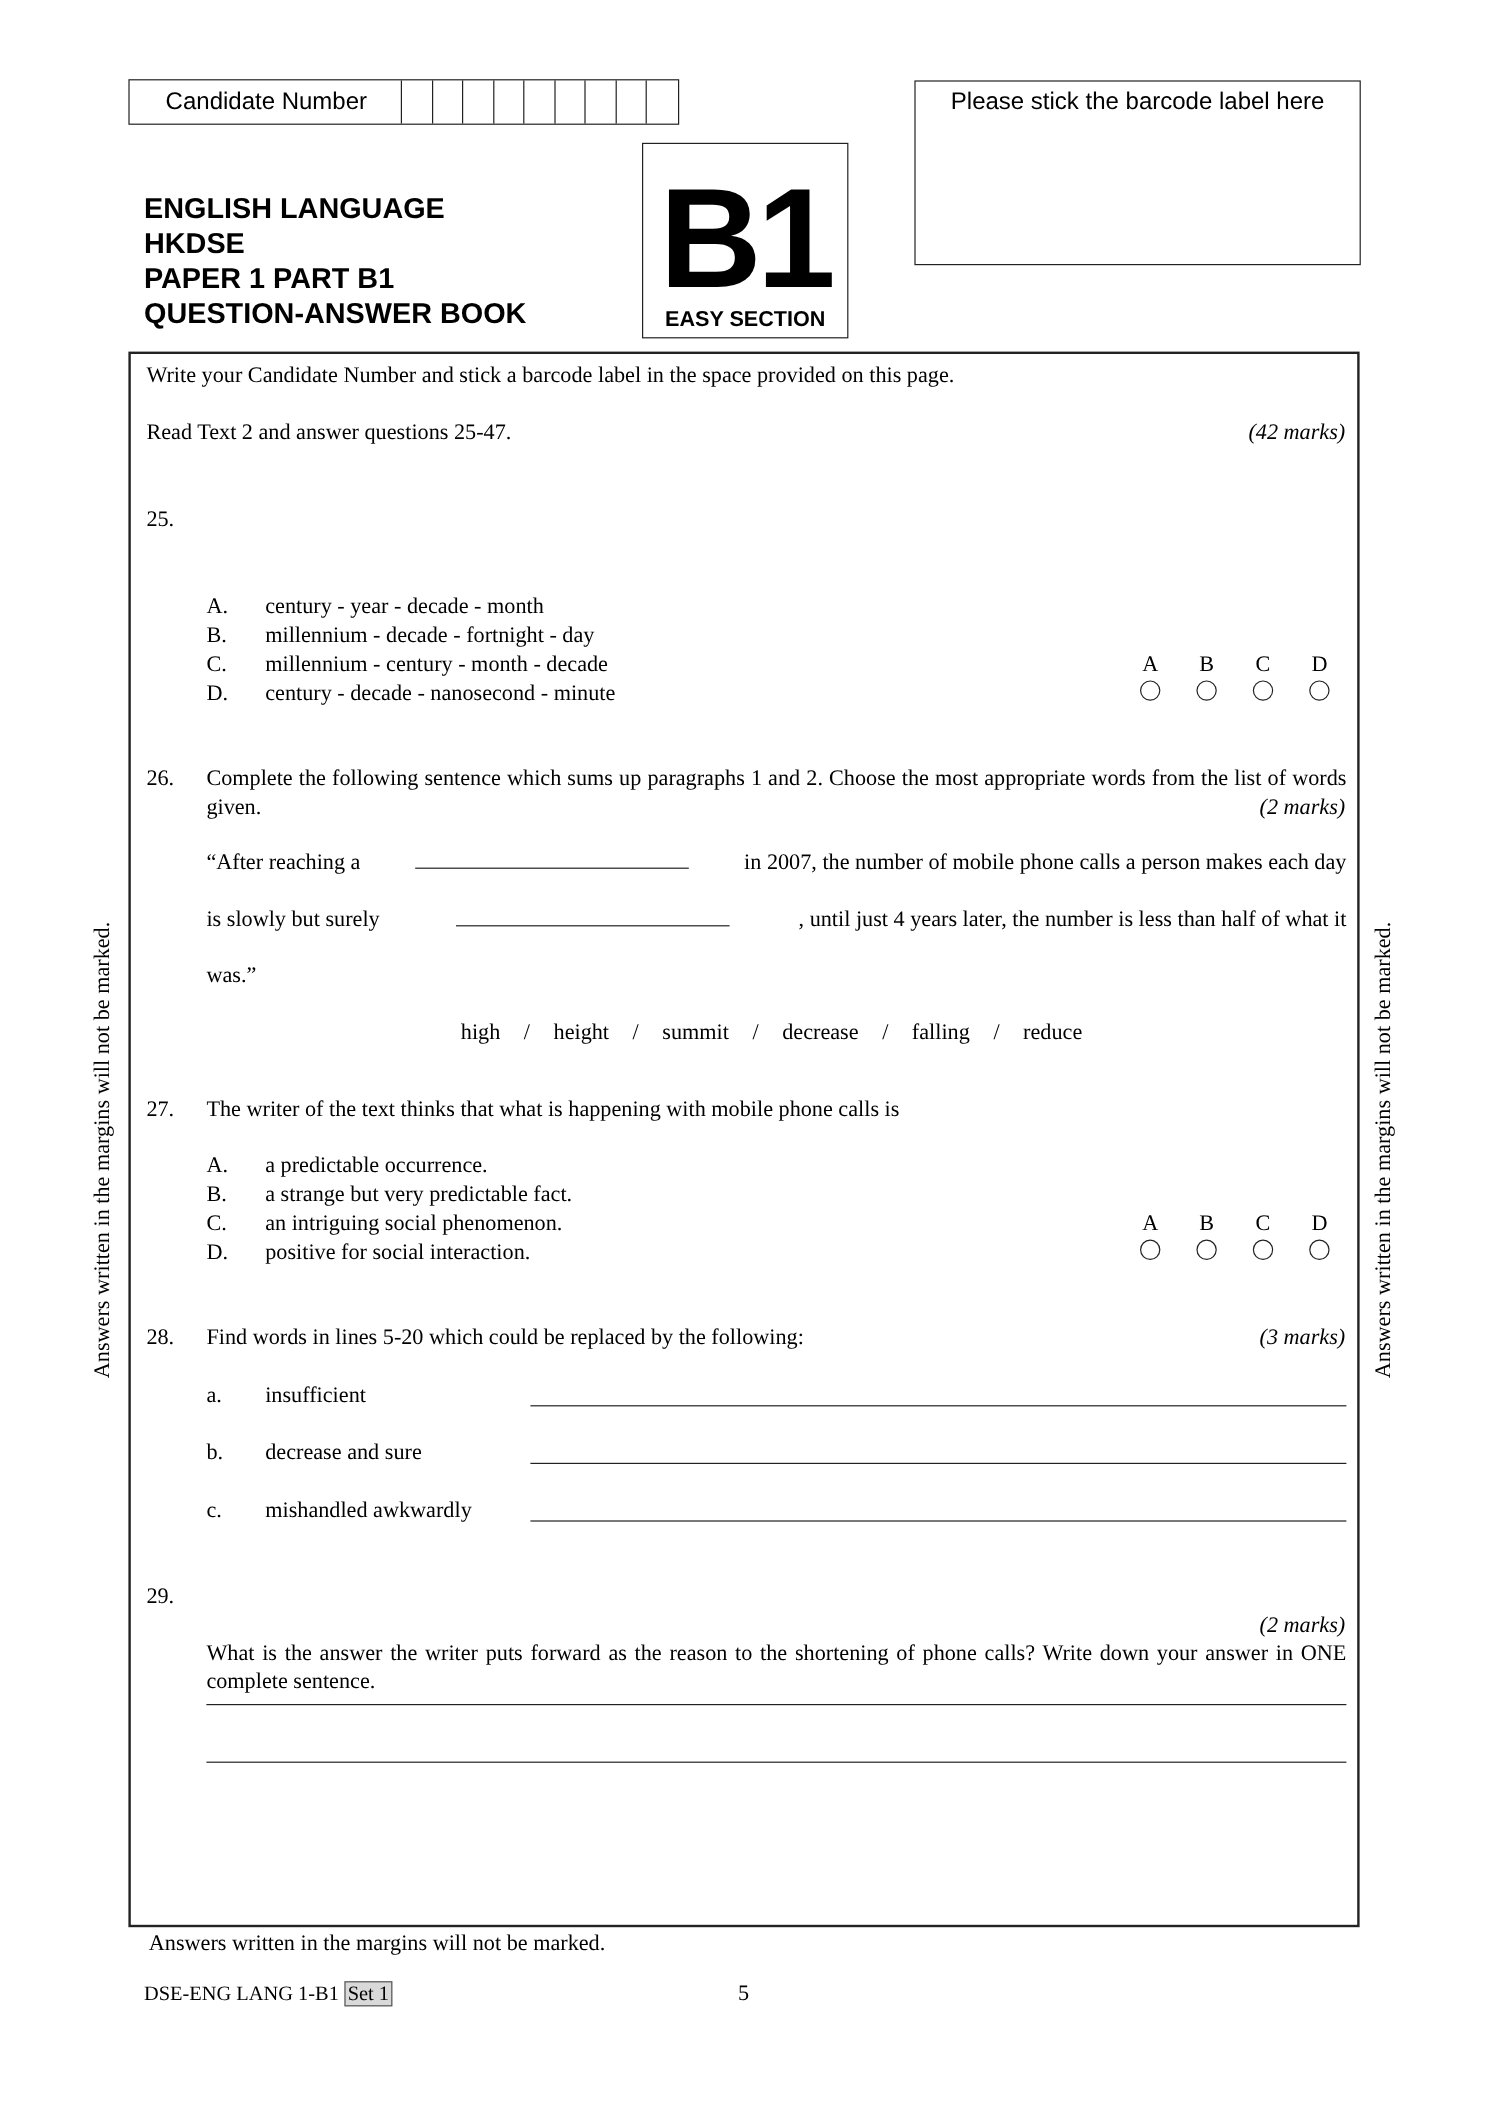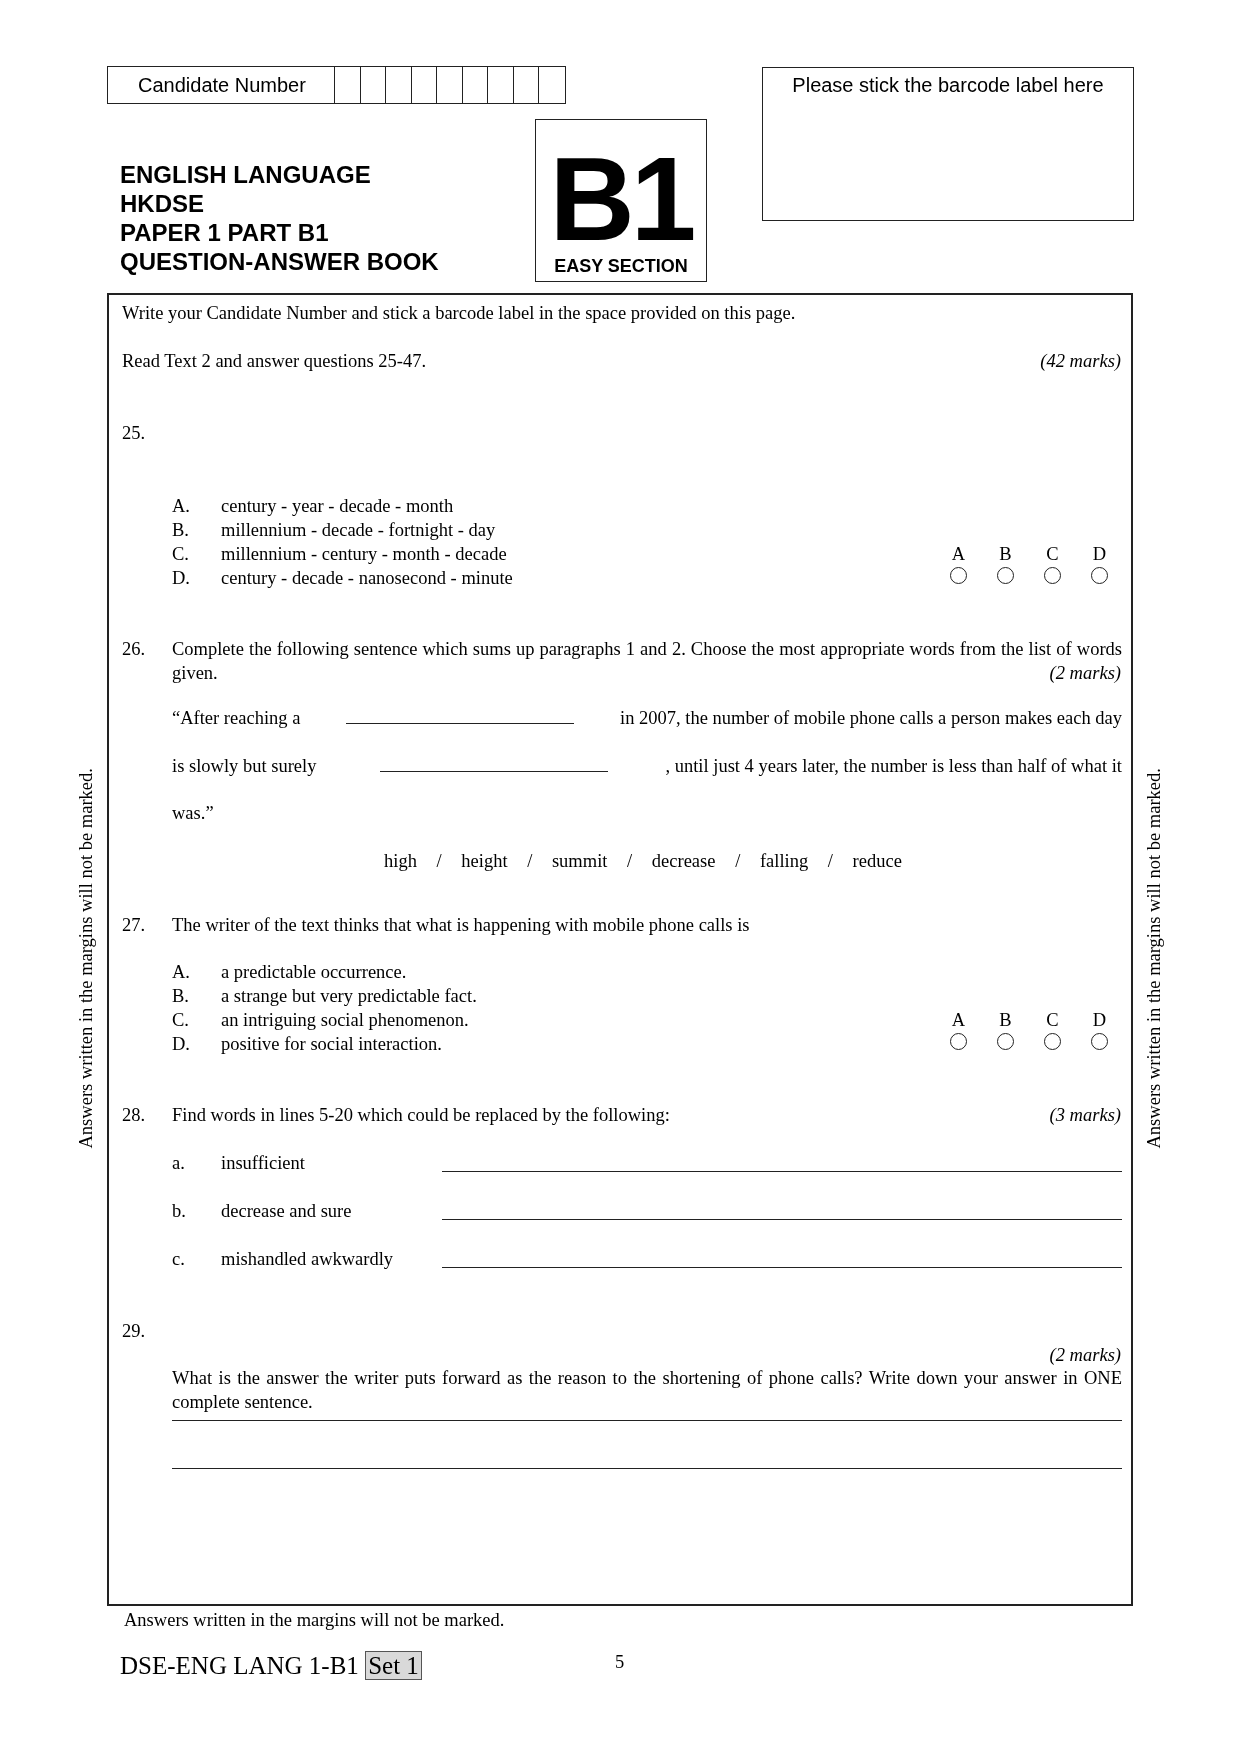--- a/index.html
+++ b/index.html
@@ -38,21 +38,21 @@
     .bubbles { position: absolute; display: flex; gap: 0; }
     .bubble-col { width: 47px; text-align: center; font-size: 18.5px; line-height: 22px; }
     .bubble { display: inline-block; width: 17px; height: 17px; border: 1.3px solid #222; border-radius: 50%; box-sizing: border-box; margin-top: 2px; cursor: pointer; }
 
     .blank { display: inline-block; border-bottom: 1.3px solid #222; height: 18px; vertical-align: baseline; }
     .ansline { position: absolute; border-bottom: 1.3px solid #222; height: 0; }
 
     .margin-note { position: absolute; font-size: 18.5px; white-space: nowrap; transform-origin: center center; }
 
     .footer-note { position: absolute; left: 124px; top: 1610px; font-size: 18.5px; }
-    .footer-code { position: absolute; left: 120px; top: 1652px; font-size: 25px; }
+    .footer-code { position: absolute; left: 120px; top: 1652px; font-size: 17px; }
     .set-box { background: #d9d9d9; border: 1px solid #555; padding: 0 2px; }
     .page-num { position: absolute; left: 615px; top: 1652px; font-size: 18.5px; }
   </style>
 </head>
 <body>
 
 <div class="cand sans">
   <div class="cand-label">Candidate Number</div>
   <div class="cand-box"></div>
   <div class="cand-box"></div>

